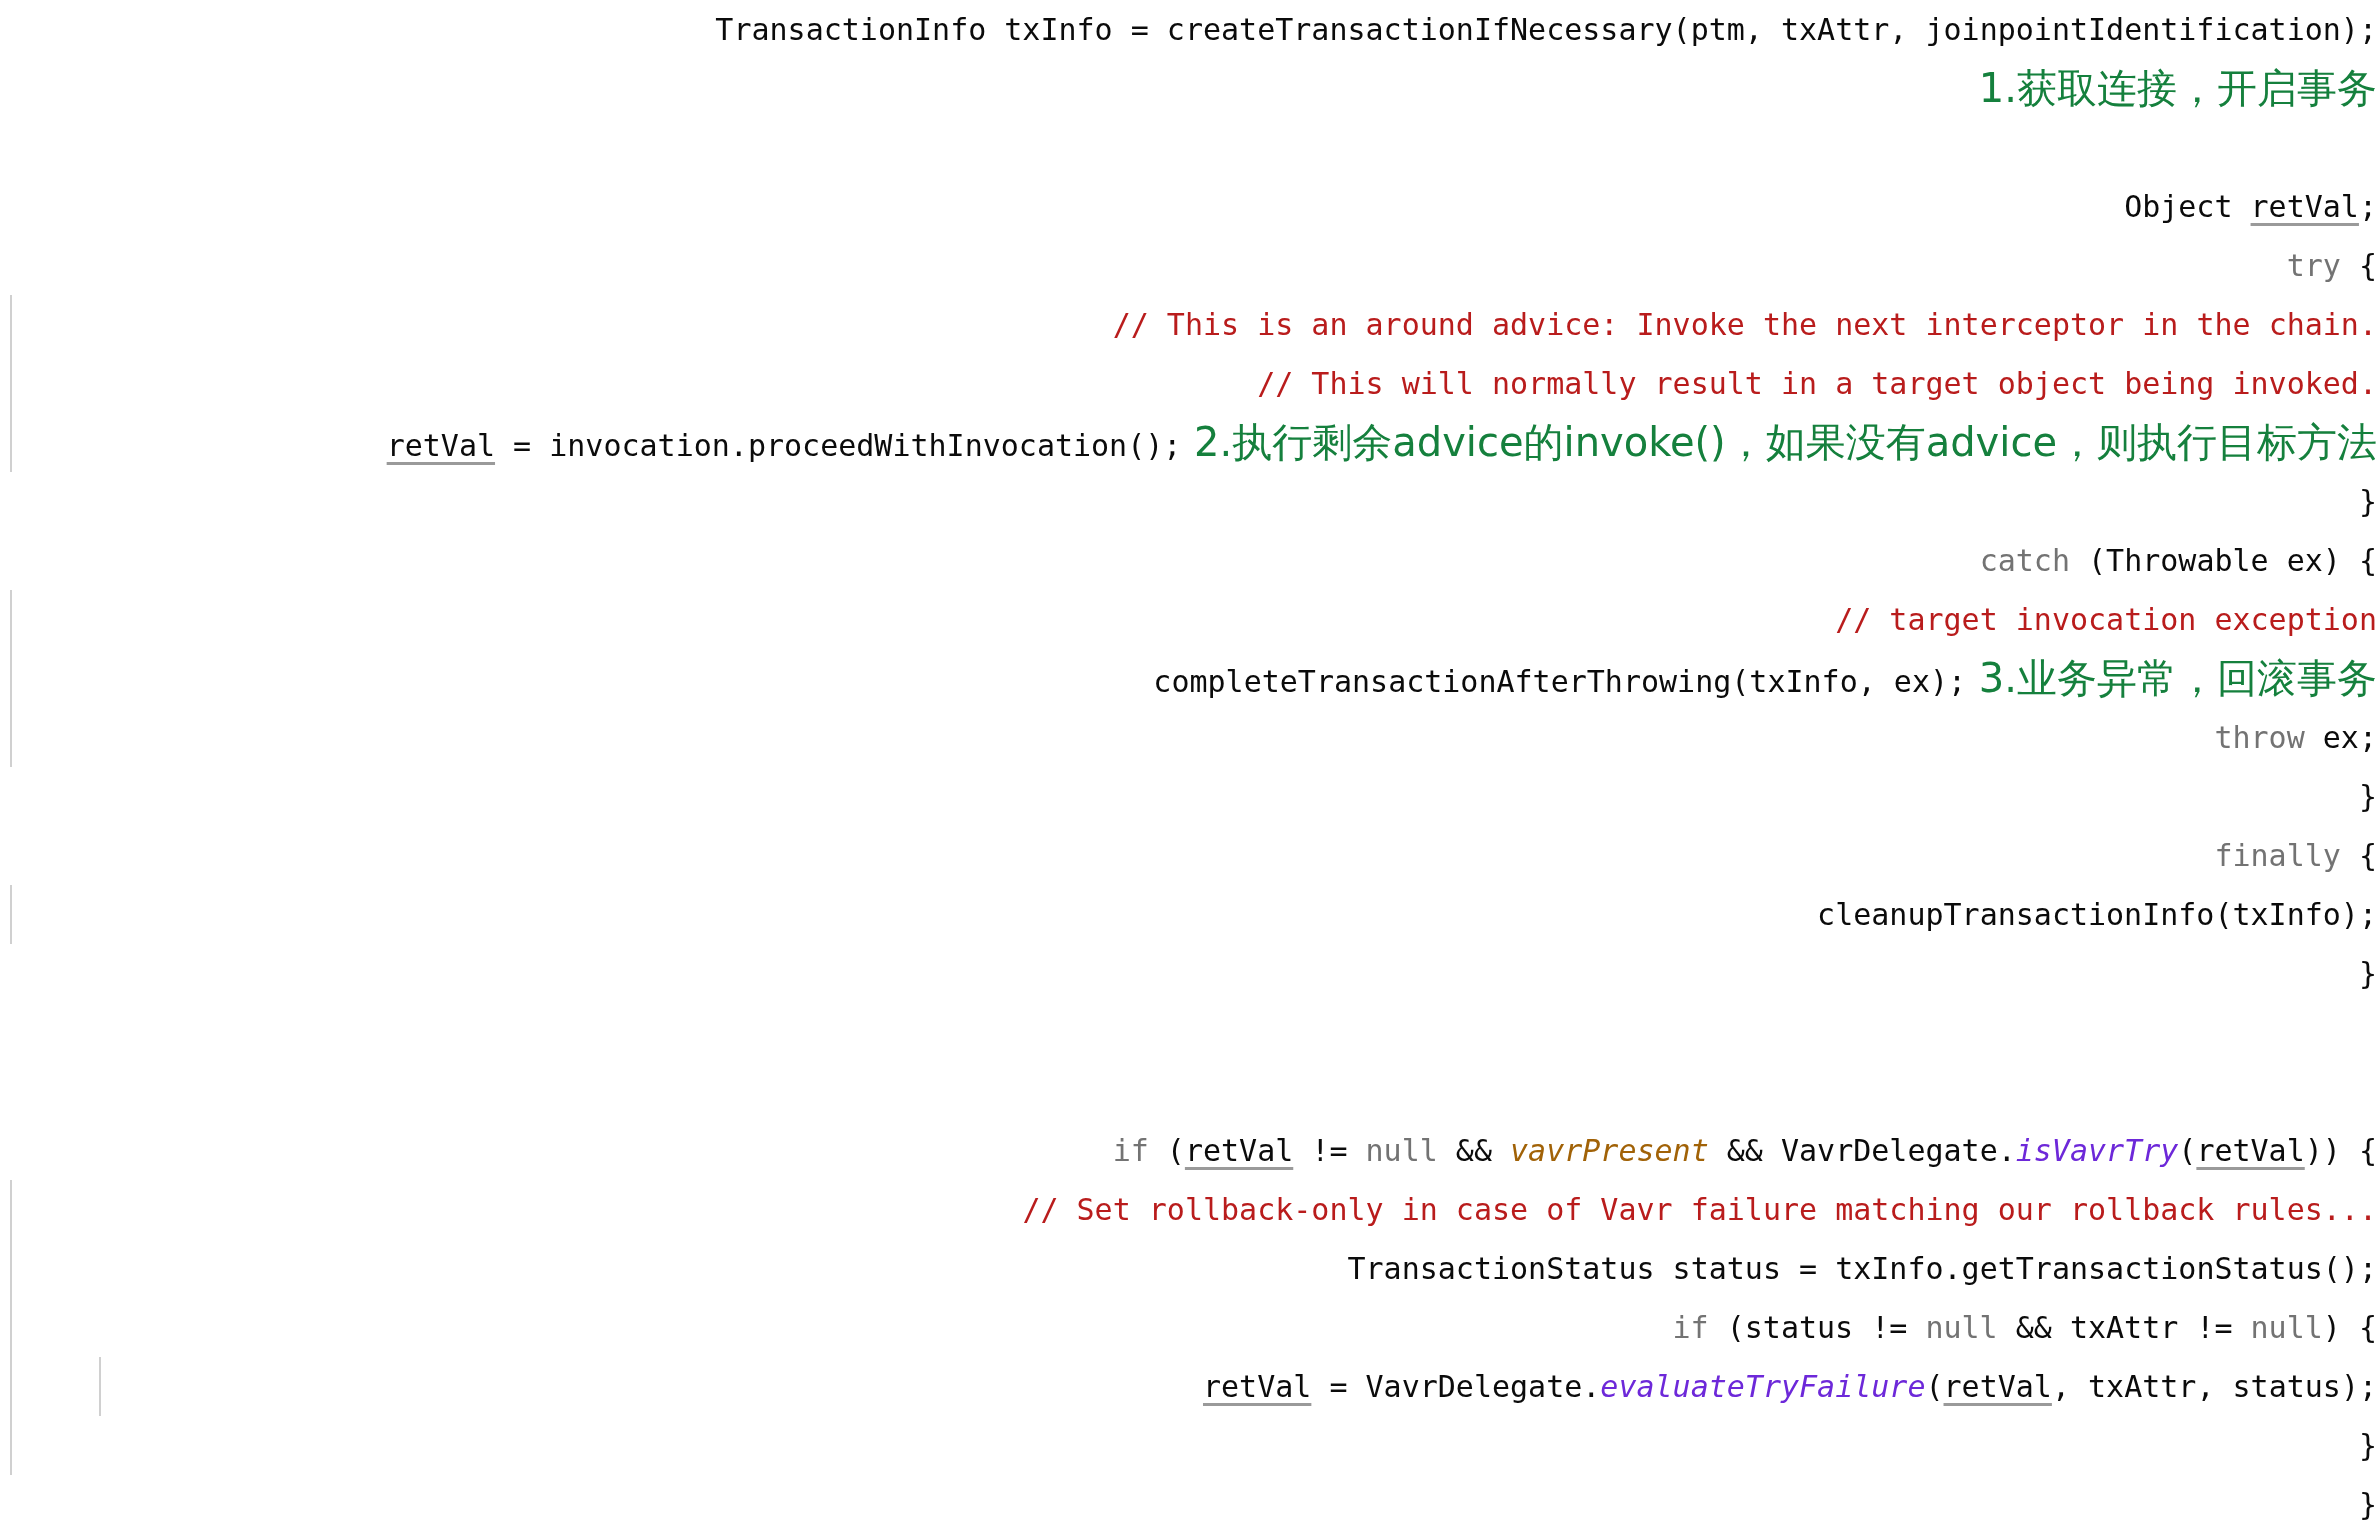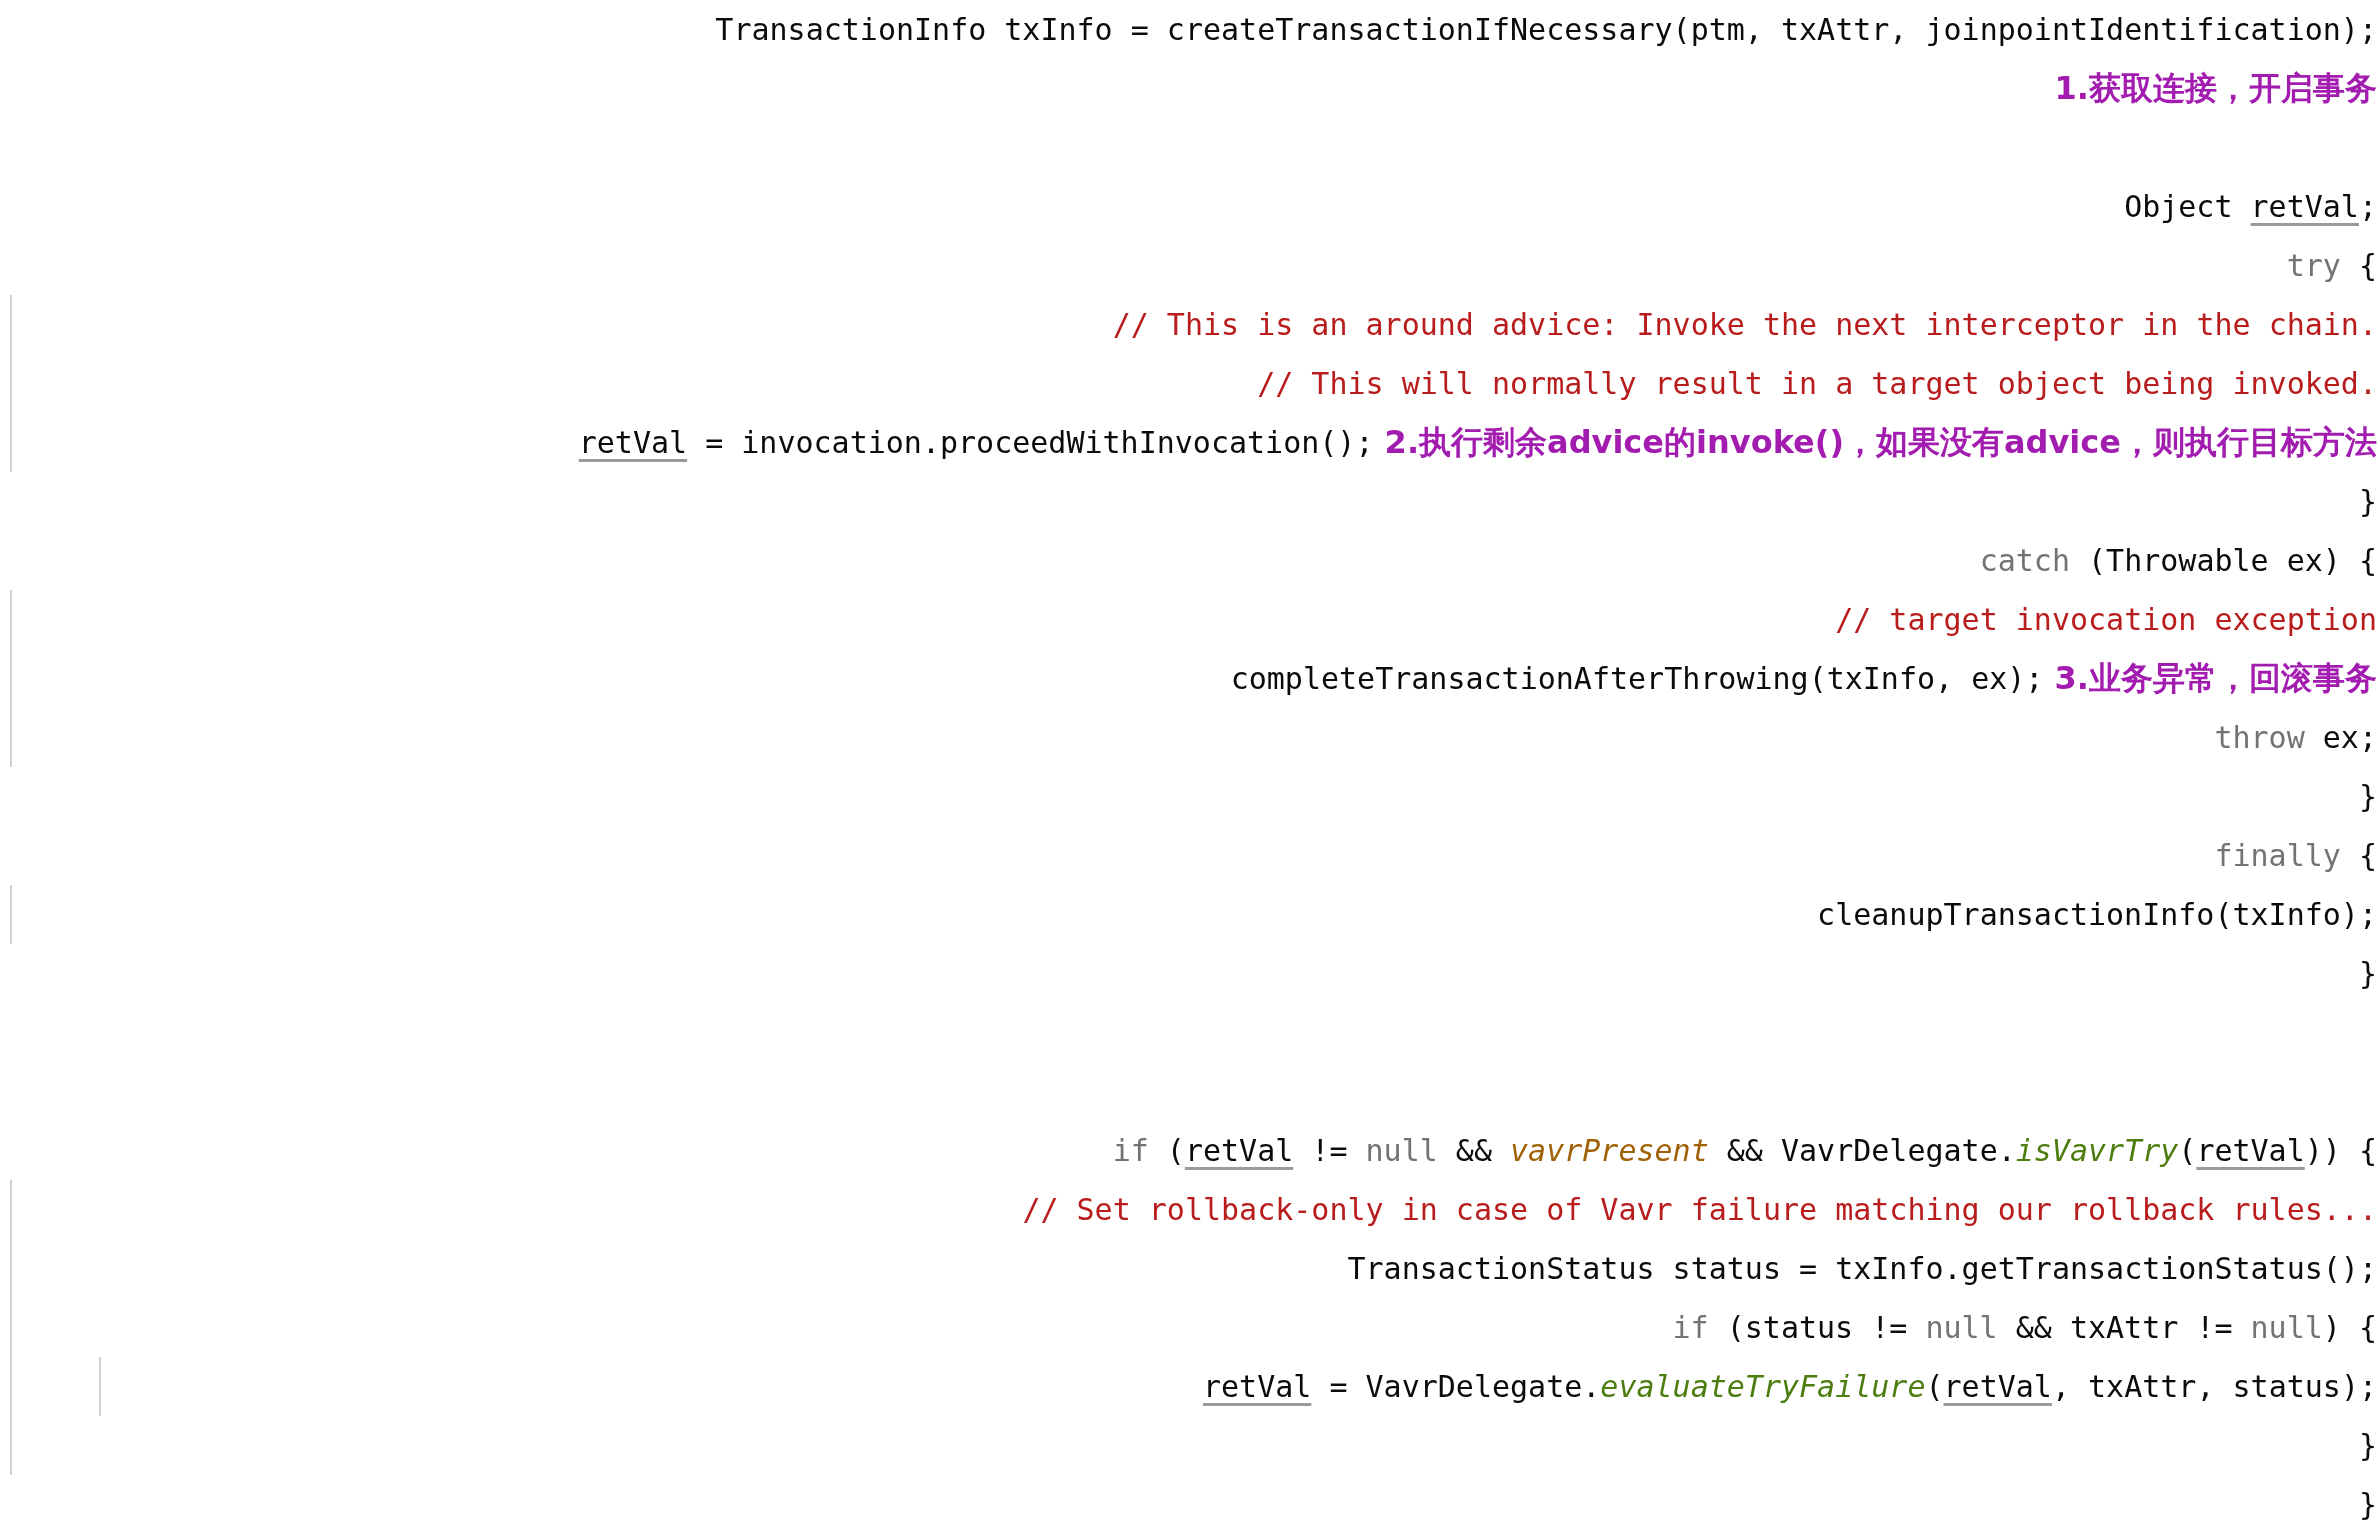--- a/index.html
+++ b/index.html
@@ -47,29 +47,29 @@
 
   .ln-text {
     position: relative;
     z-index: 2;
   }
 
   
   .kw       { color: #737373; }
   .cmt      { color: #b91c1c; }
   .field    { color: #a16207; font-style: italic; }
-  .static   { color: #4d7c0f; font-style: italic; }
+  .static   { color: #6d28d9; font-style: italic; }
   .local-u  { color: #0b0b0b; text-decoration: underline; text-decoration-color: #9a9a9a; text-underline-offset: 5.5px; text-decoration-thickness: 2.8px; }
 
   
   .anno {
-    color: #a21caf;
+    color: #15803d;
     font-family: "DejaVu Sans", "Liberation Sans", sans-serif;
-    font-size: 32px;
-    font-weight: 700;
+    font-size: 40px;
+    font-weight: 400;
     letter-spacing: 0px;
   }
   .blank { height: 59px; }
 </style>
 </head>
 <body>
 
 <div id="code-block"><div class="code-line"><span class="ln-text"><span>TransactionInfo txInfo = createTransactionIfNecessary(ptm, txAttr, joinpointIdentification);</span></span></div><div class="code-line"><span class="ln-text"><span class="anno">          1.获取连接，开启事务</span></span></div><div class="code-line blank"></div><div class="code-line"><span class="ln-text"><span>Object </span><span class="local-u">retVal</span><span>;</span></span></div><div class="code-line"><span class="ln-text"><span class="kw">try</span><span> {</span></span></div><div class="code-line"><span class="guide g1"></span><span class="ln-text"><span>    </span><span class="cmt">// This is an around advice: Invoke the next interceptor in the chain.</span></span></div><div class="code-line"><span class="guide g1"></span><span class="ln-text"><span>    </span><span class="cmt">// This will normally result in a target object being invoked.</span></span></div><div class="code-line"><span class="guide g1"></span><span class="ln-text"><span>    </span><span class="local-u">retVal</span><span> = invocation.proceedWithInvocation();</span><span class="anno"> 2.执行剩余advice的invoke()，如果没有advice，则执行目标方法</span></span></div><div class="code-line"><span class="ln-text"><span>}</span></span></div><div class="code-line"><span class="ln-text"><span class="kw">catch</span><span> (Throwable ex) {</span></span></div><div class="code-line"><span class="guide g1"></span><span class="ln-text"><span>    </span><span class="cmt">// target invocation exception</span></span></div><div class="code-line"><span class="guide g1"></span><span class="ln-text"><span>    </span><span>completeTransactionAfterThrowing(txInfo, ex);</span><span class="anno"> 3.业务异常，回滚事务</span></span></div><div class="code-line"><span class="guide g1"></span><span class="ln-text"><span>    </span><span class="kw">throw</span><span> ex;</span></span></div><div class="code-line"><span class="ln-text"><span>}</span></span></div><div class="code-line"><span class="ln-text"><span class="kw">finally</span><span> {</span></span></div><div class="code-line"><span class="guide g1"></span><span class="ln-text"><span>    </span><span>cleanupTransactionInfo(txInfo);</span></span></div><div class="code-line"><span class="ln-text"><span>}</span></span></div><div class="code-line blank"></div><div class="code-line blank"></div><div class="code-line"><span class="ln-text"><span class="kw">if</span><span> (</span><span class="local-u">retVal</span><span> != </span><span class="kw">null</span><span> &amp;&amp; </span><span class="field">vavrPresent</span><span> &amp;&amp; VavrDelegate.</span><span class="static">isVavrTry</span><span>(</span><span class="local-u">retVal</span><span>)) {</span></span></div><div class="code-line"><span class="guide g1"></span><span class="ln-text"><span>    </span><span class="cmt">// Set rollback-only in case of Vavr failure matching our rollback rules...</span></span></div><div class="code-line"><span class="guide g1"></span><span class="ln-text"><span>    </span><span>TransactionStatus status = txInfo.getTransactionStatus();</span></span></div><div class="code-line"><span class="guide g1"></span><span class="ln-text"><span>    </span><span class="kw">if</span><span> (status != </span><span class="kw">null</span><span> &amp;&amp; txAttr != </span><span class="kw">null</span><span>) {</span></span></div><div class="code-line"><span class="guide g1"></span><span class="guide g2"></span><span class="ln-text"><span>        </span><span class="local-u">retVal</span><span> = VavrDelegate.</span><span class="static">evaluateTryFailure</span><span>(</span><span class="local-u">retVal</span><span>, txAttr, status);</span></span></div><div class="code-line"><span class="guide g1"></span><span class="ln-text"><span>    </span><span>}</span></span></div><div class="code-line"><span class="ln-text"><span>}</span></span></div></div>
 
 

